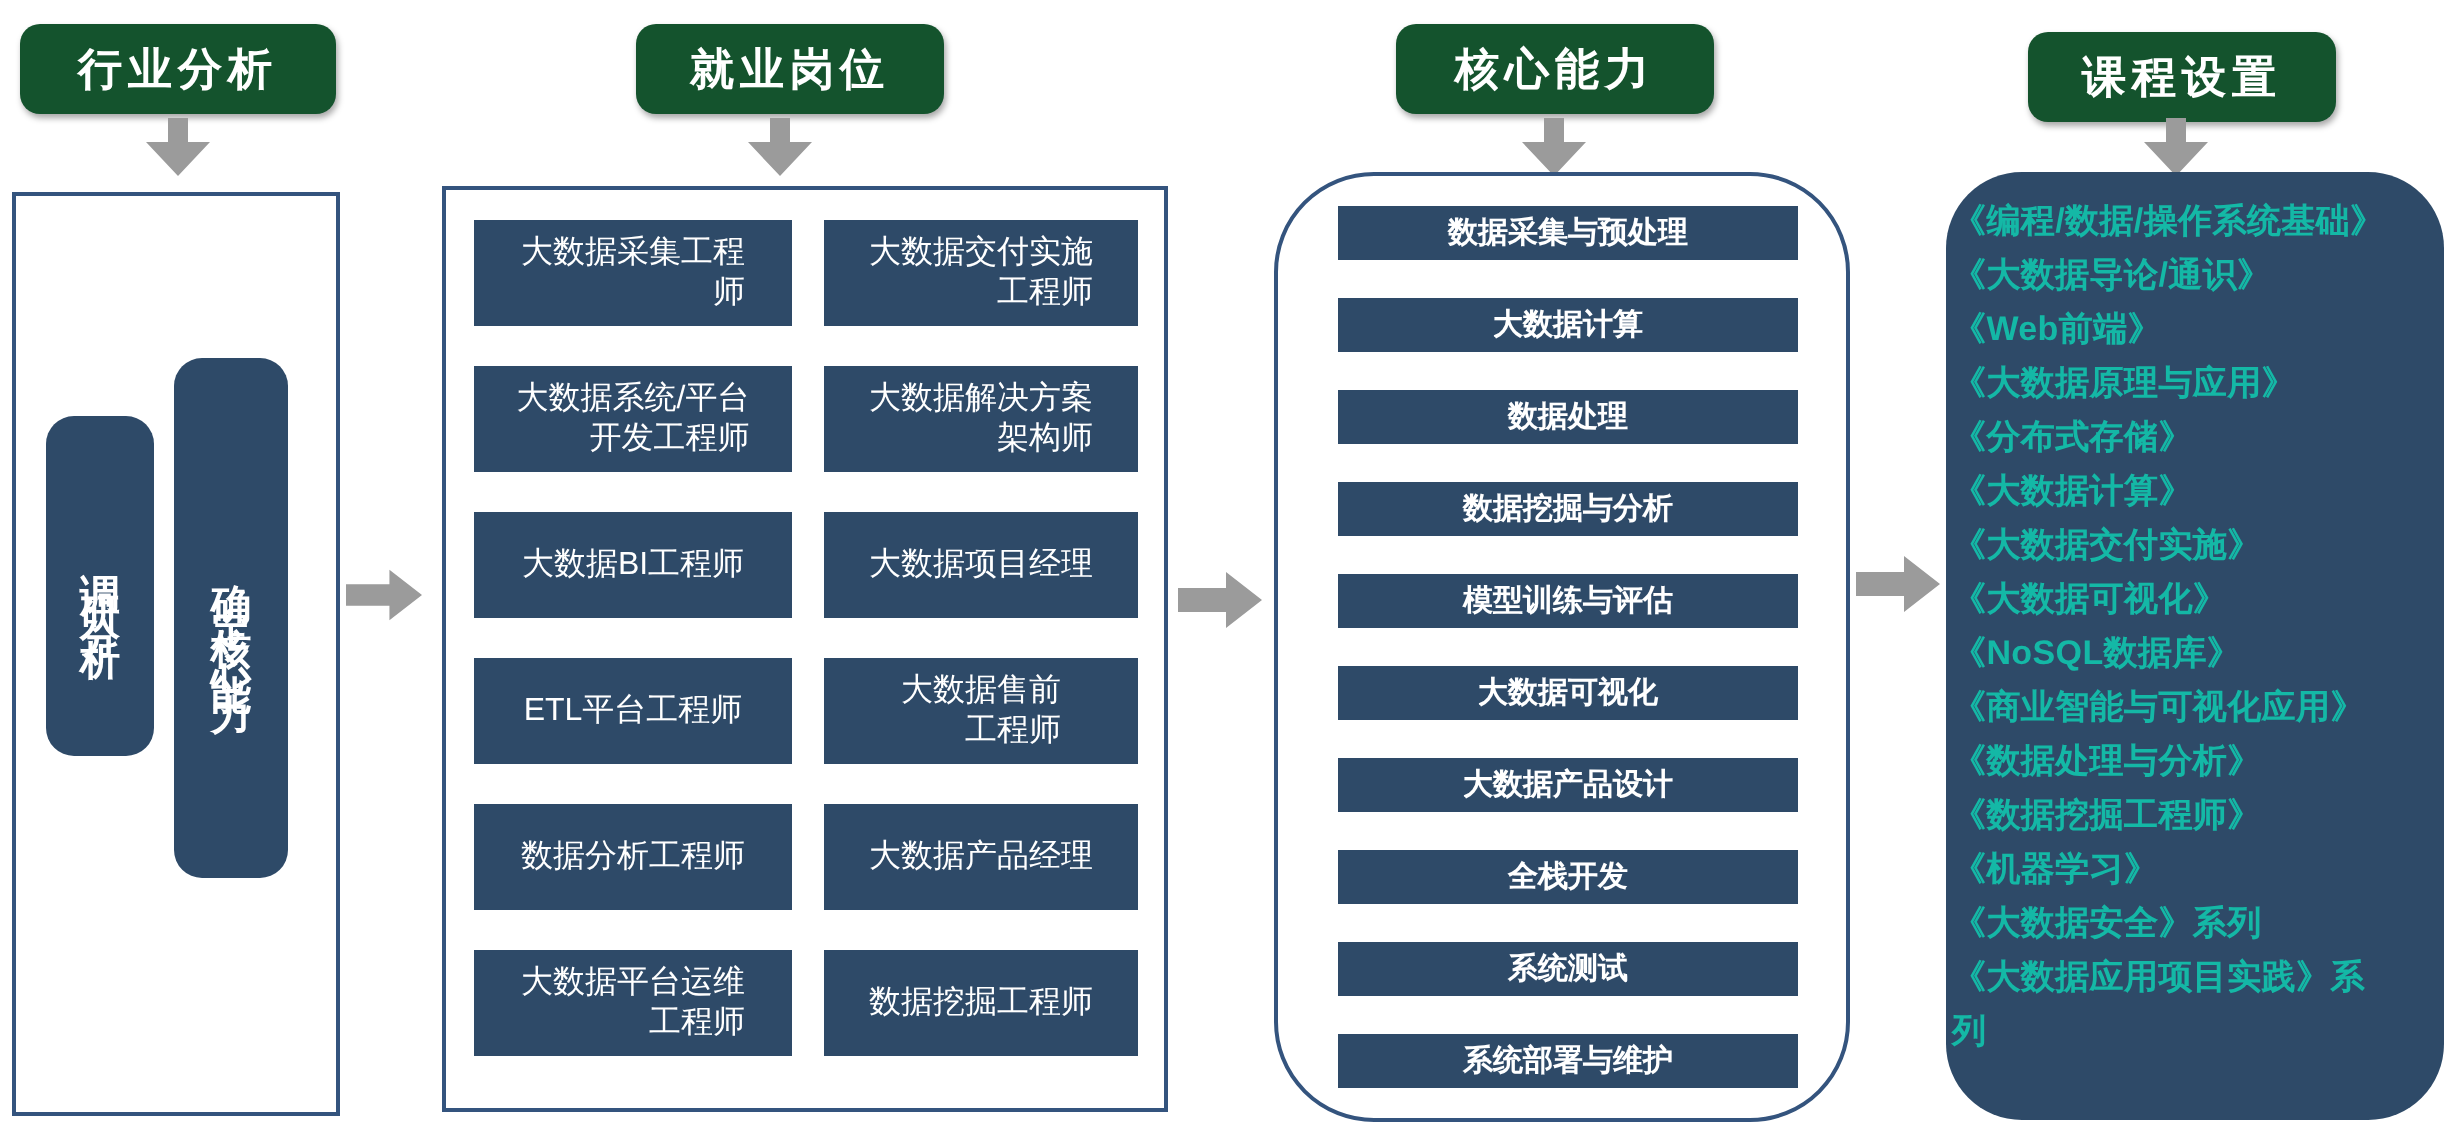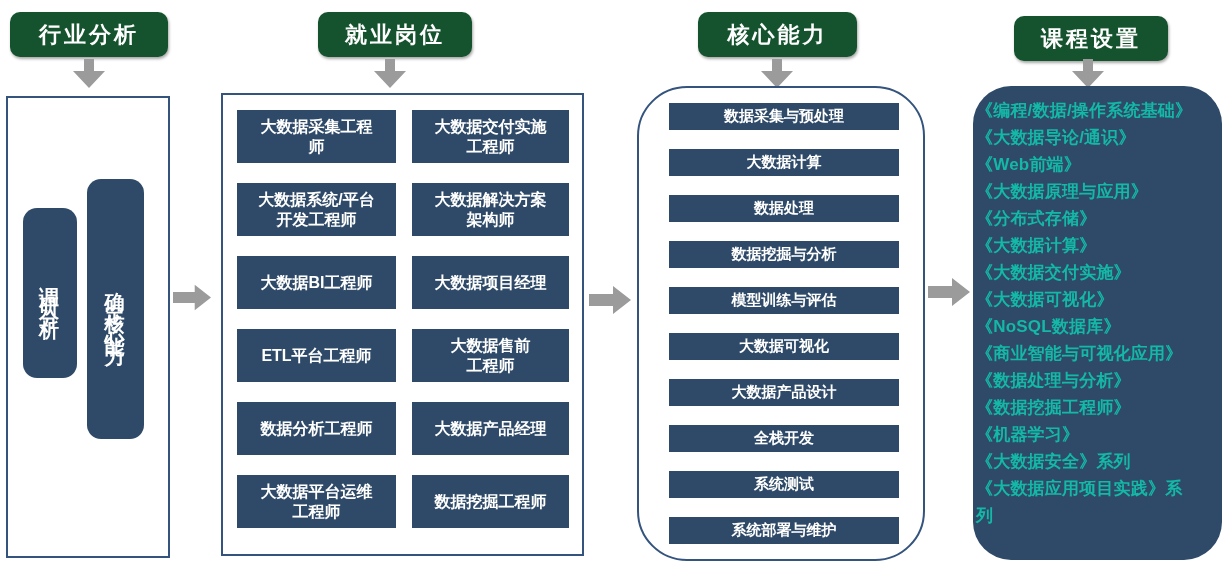--- a/index.html
+++ b/index.html
@@ -27,22 +27,22 @@
   
   .vpill{
     position:absolute;background:#2E4A68;border-radius:14px;color:#fff;
     writing-mode:vertical-rl;text-orientation:upright;
     font-weight:bold;font-size:20px;letter-spacing:11px;
     display:flex;align-items:center;justify-content:center;
   }
   
   .jobcol{position:absolute;display:flex;flex-direction:column;gap:20px;}
   .jobbox{
-    height:53px;background:#2E4A68;color:#fff;font-weight:bold;font-size:16px;
-    display:flex;align-items:center;justify-content:center;text-align:center;
+    height:53px;background:#2E4A68;color:#fff;font-weight:normal;font-size:16px;
+    display:flex;align-items:center;justify-content:center;text-align:right;
     line-height:1.25;padding:0 0;box-sizing:border-box;white-space:pre-line;
   }
   .jobcol-left .jobbox{width:159px;}
   .jobcol-right .jobbox{width:157px;}
   
   .capcol{position:absolute;display:flex;flex-direction:column;gap:19px;}
   .capbar{
     width:230px;height:27px;background:#2E4A68;color:#fff;font-weight:bold;font-size:15px;
     display:flex;align-items:center;justify-content:center;white-space:nowrap;
   }

